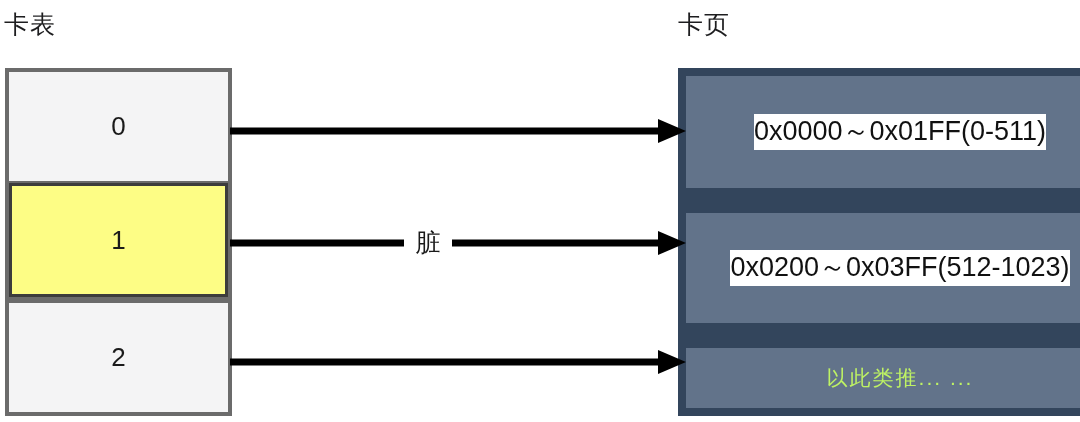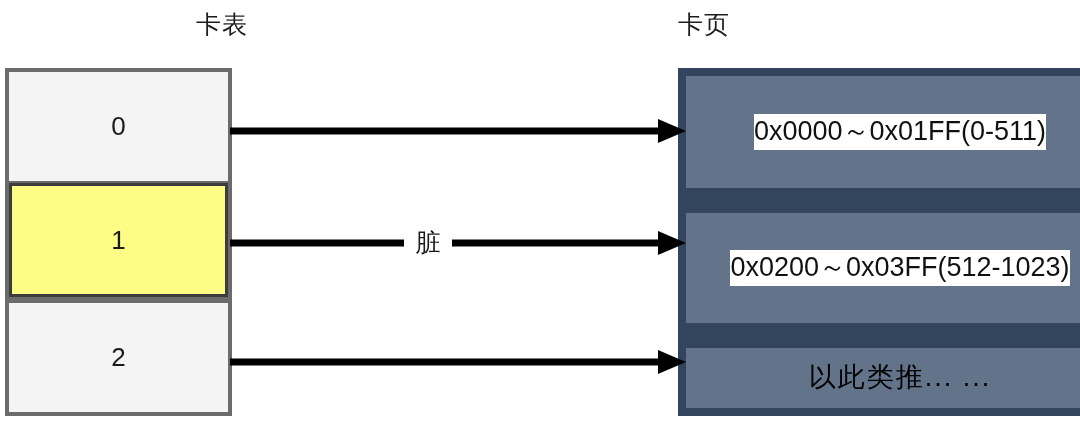--- a/index.html
+++ b/index.html
@@ -24,21 +24,21 @@
 
   
   .title {
     position: absolute;
     font-size: 25px;
     line-height: 1;
     color: #1d1d1f;
     white-space: nowrap;
     letter-spacing: 1px;
   }
-  #title-card-table { left: 12px; top: 12px; width: 236px; text-align: right; }
+  #title-card-table { left: 4px; top: 12px; width: 236px; text-align: left; }
   #title-card-page  { left: 678px; top: 12px; width: 402px; text-align: left; }
 
   
   #card-table {
     position: absolute;
     left: 5px;
     top: 68px;
     width: 227px;
     height: 348px;
     box-sizing: border-box;
@@ -96,22 +96,22 @@
     display: inline;
     background: #ffffff;
     color: #111111;
     font-size: 27px;
     line-height: 1.32;
     letter-spacing: 0px;
     box-decoration-break: clone;
     -webkit-box-decoration-break: clone;
   }
   .page-text-plain {
-    color: #000000;
-    font-size: 27px;
+    color: #bef264;
+    font-size: 21px;
     line-height: 1.3;
     letter-spacing: 2px;
   }
 
   
   .arrow {
     position: absolute;
     left: 230px;
     width: 456px;
     height: 24px;

